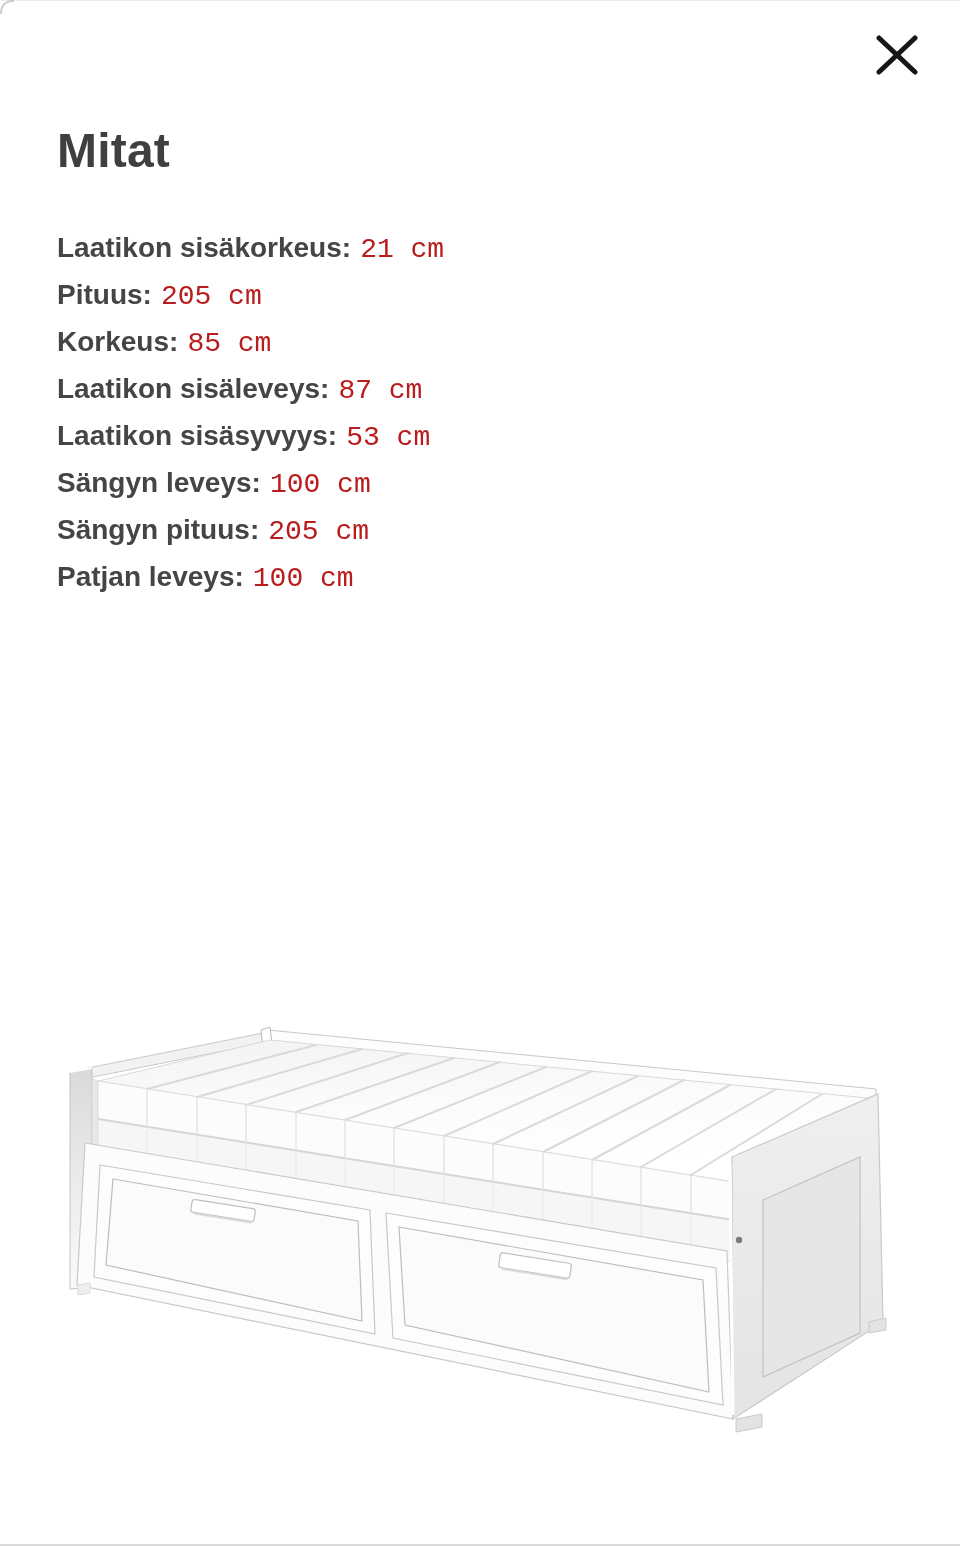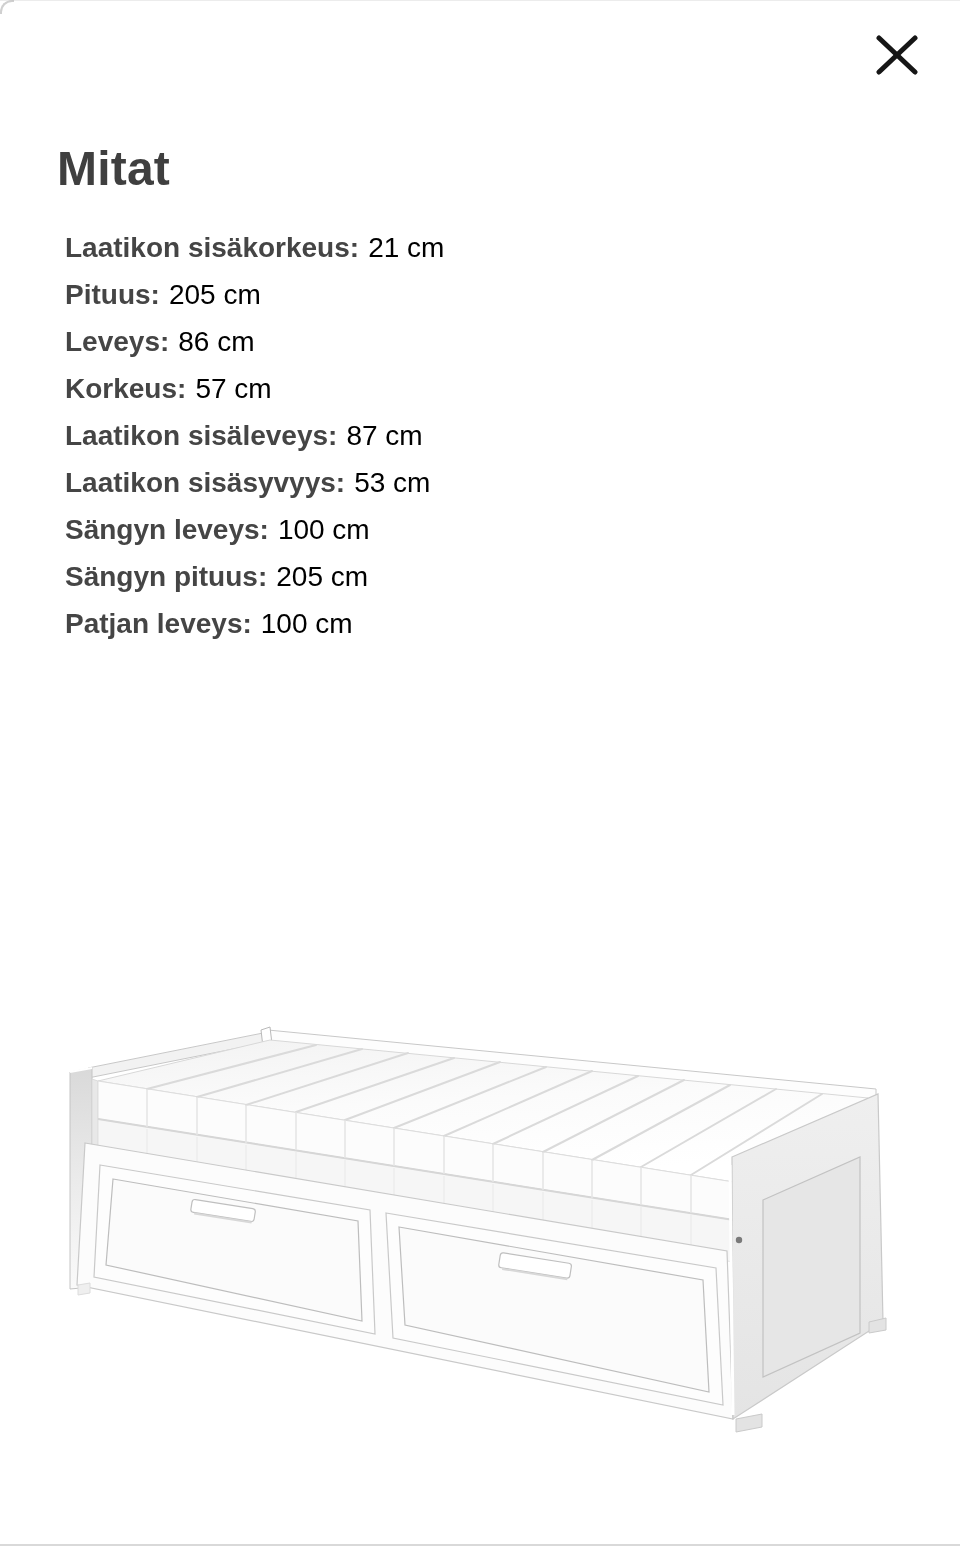--- a/index.html
+++ b/index.html
@@ -40,21 +40,21 @@
     background: transparent;
     border: none;
     padding: 0;
     cursor: pointer;
     display: flex;
     align-items: center;
     justify-content: center;
   }
   .page-title {
     position: absolute;
-    top: 144px;
+    top: 126px;
     left: 57px;
     margin: 0;
     font-size: 48px;
     line-height: 50px;
     font-weight: 700;
     color: #3f3f3f;
     letter-spacing: 0.2px;
   }
   .dim-list {
     position: absolute;
@@ -64,26 +64,26 @@
   }
   .dim-row {
     height: 47px;
     line-height: 47px;
     font-size: 28px;
     white-space: nowrap;
   }
   .dim-label {
     font-weight: 700;
     color: #454545;
-    margin-left: 8px;
   }
   .dim-value {
     font-weight: 400;
-    color: #000000;
+    color: #b91c1c;
     margin-left: 9px;
+    font-family: Liberation Mono, monospace;
   }
   .bed-figure {
     position: absolute;
     top: 1015px;
     left: 40px;
     width: 880px;
     height: 470px;
   }
   .bottom-divider {
     position: absolute;
@@ -104,22 +104,21 @@
     <line x1="3" y1="4" x2="39" y2="38" stroke="#161616" stroke-width="5" stroke-linecap="round"></line>
     <line x1="39" y1="4" x2="3" y2="38" stroke="#161616" stroke-width="5" stroke-linecap="round"></line>
   </svg>
 </button>
 
 <h1 class="page-title">Mitat</h1>
 
 <div class="dim-list">
   <div class="dim-row"><span class="dim-label">Laatikon sisäkorkeus:</span><span class="dim-value">21 cm</span></div>
   <div class="dim-row"><span class="dim-label">Pituus:</span><span class="dim-value">205 cm</span></div>
-  <div class="dim-row"><span class="dim-label">Leveys:</span><span class="dim-value">86 cm</span></div>
-  <div class="dim-row"><span class="dim-label">Korkeus:</span><span class="dim-value">57 cm</span></div>
+  <div class="dim-row"><span class="dim-label">Korkeus:</span><span class="dim-value">85 cm</span></div>
   <div class="dim-row"><span class="dim-label">Laatikon sisäleveys:</span><span class="dim-value">87 cm</span></div>
   <div class="dim-row"><span class="dim-label">Laatikon sisäsyvyys:</span><span class="dim-value">53 cm</span></div>
   <div class="dim-row"><span class="dim-label">Sängyn leveys:</span><span class="dim-value">100 cm</span></div>
   <div class="dim-row"><span class="dim-label">Sängyn pituus:</span><span class="dim-value">205 cm</span></div>
   <div class="dim-row"><span class="dim-label">Patjan leveys:</span><span class="dim-value">100 cm</span></div>
 </div>
 
 <svg class="bed-figure" viewBox="0 0 880 470">
   <defs>
     <linearGradient id="gHead" x1="0" y1="0" x2="0" y2="1">

